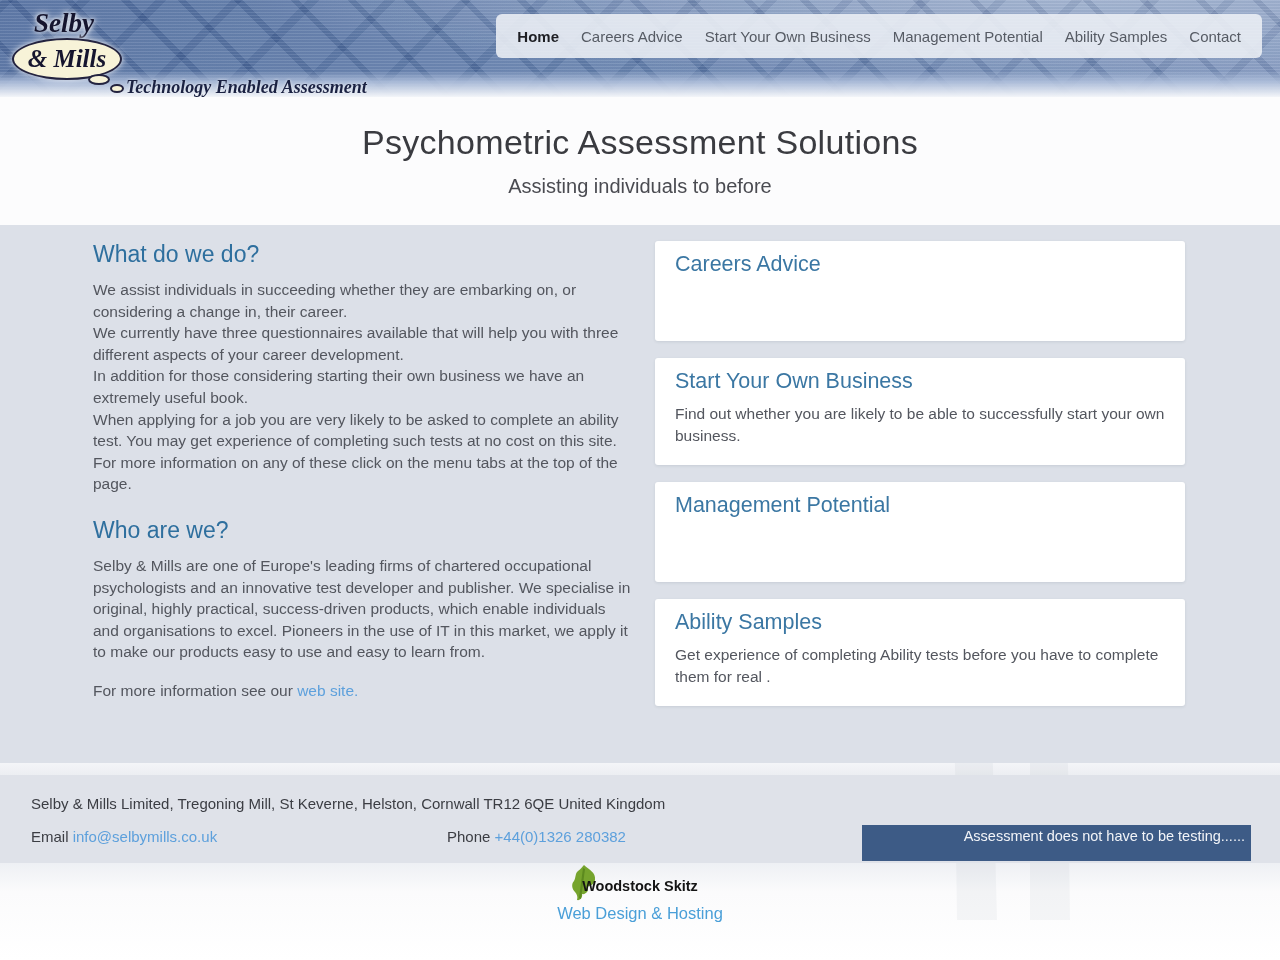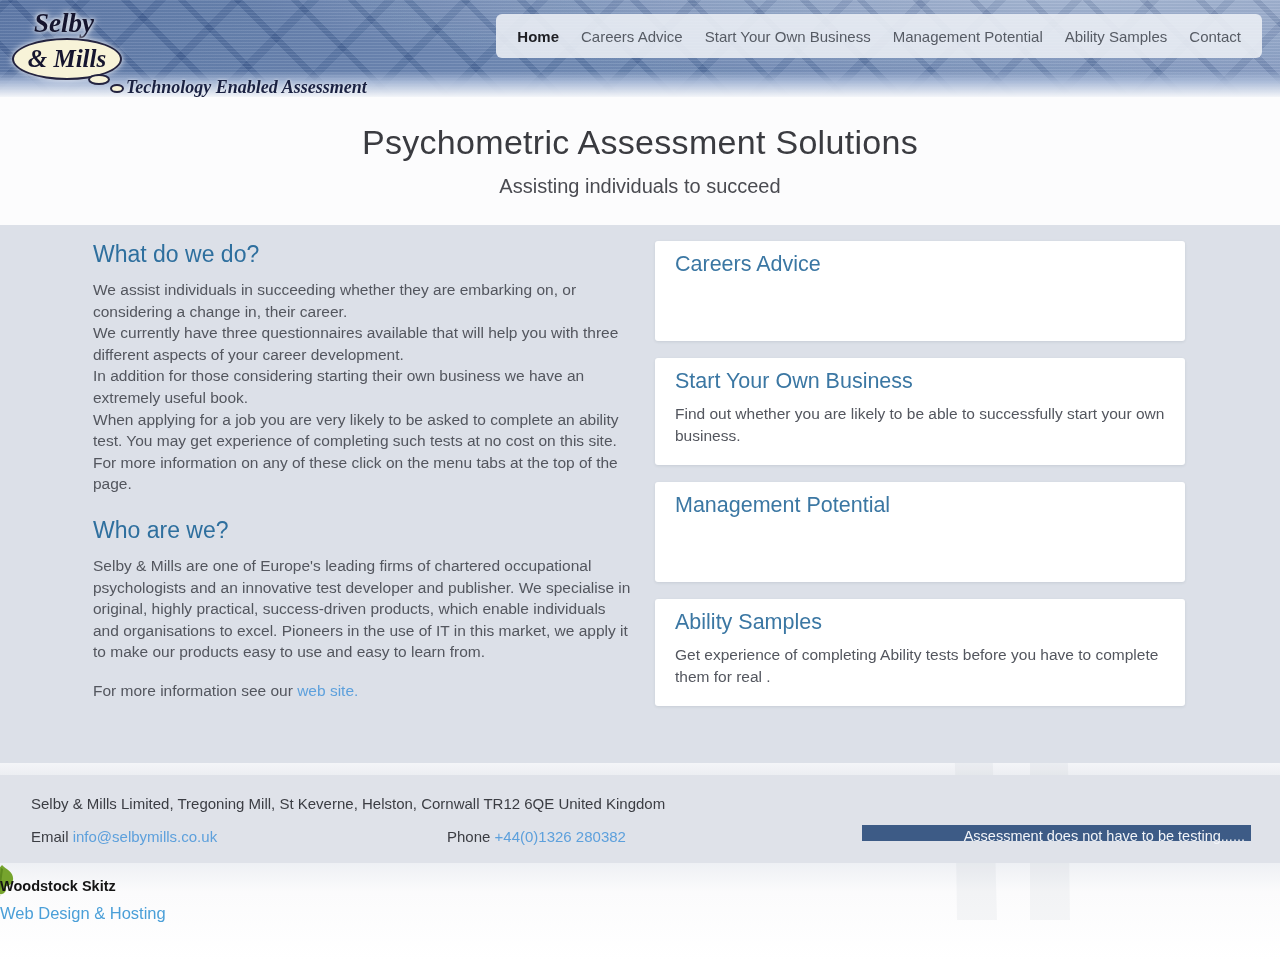--- a/index.html
+++ b/index.html
@@ -222,33 +222,34 @@
     height: 24px;
     margin-top: 14px;
     font-size: 15px;
     color: #3b3d43;
   }
   .email-group { position: absolute; left: 31px; top: 2px; }
   .phone-group { position: absolute; left: 447px; top: 2px; }
   .banner {
     position: absolute;
     right: 29px; top: -1px;
-    width: 389px; height: 16px;
+    width: 389px; height: 36px;
     background: #3d5b86;
     color: #f2f4f8;
     font-size: 14.5px;
     line-height: 22px;
     text-align: right;
     padding-right: 6px;
   }
 
   
   .credit {
     height: 97px;
     background: linear-gradient(to bottom, #eef0f4 0%, #fbfbfc 30%, #ffffff 100%);
+    text-align: center;
     padding-top: 14px;
   }
   .credit-name-wrap {
     position: relative;
     display: inline-block;
   }
   .credit-name {
     position: relative;
     font-size: 14.5px;
     font-weight: 700;
@@ -308,21 +309,21 @@
     <a>Careers Advice</a>
     <a>Start Your Own Business</a>
     <a>Management Potential</a>
     <a>Ability Samples</a>
     <a>Contact</a>
   </nav>
 </div>
 
 <div class="hero">
   <h1>Psychometric Assessment Solutions</h1>
-  <div class="subtitle">Assisting individuals to succeed</div>
+  <div class="subtitle">Assisting individuals to before</div>
 </div>
 
 <div class="content">
   <div class="content-inner">
 
     <div class="left-col">
       <h2 class="section-heading">What do we do?</h2>
       <p class="body-text">We assist individuals in succeeding whether they are embarking on, or considering a change in, their career.</p>
       <p class="body-text">We currently have three questionnaires available that will help you with three different aspects of your career development.</p>
       <p class="body-text">In addition for those considering starting their own business we have an extremely useful book.</p>

